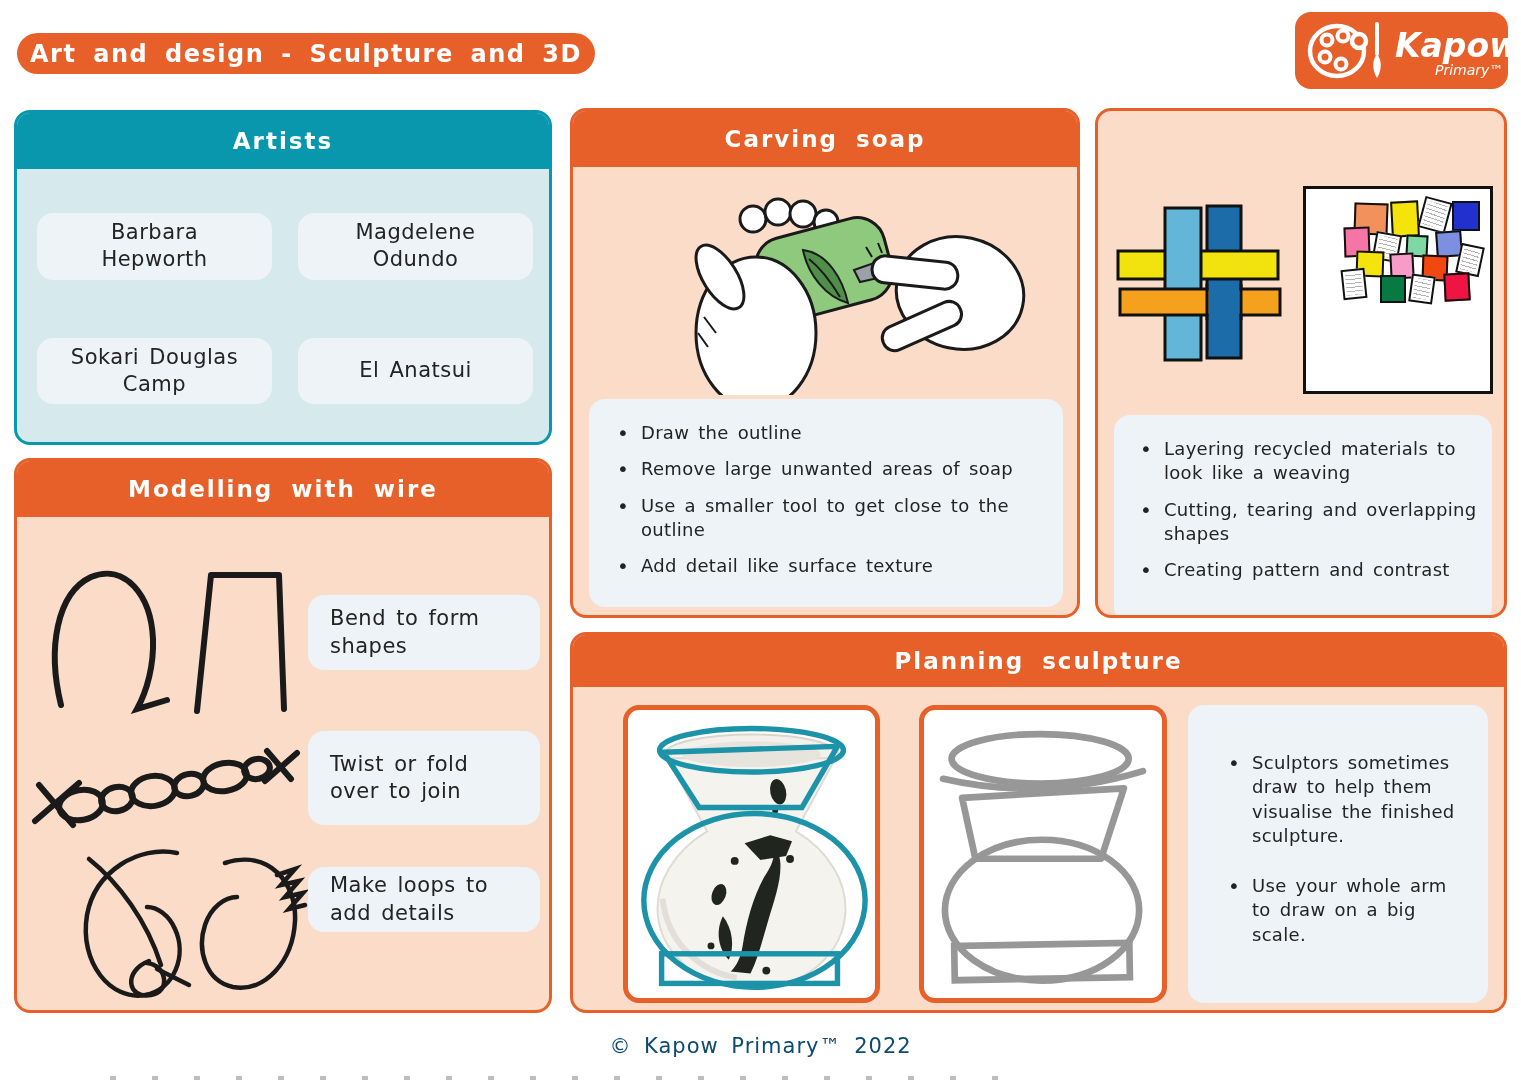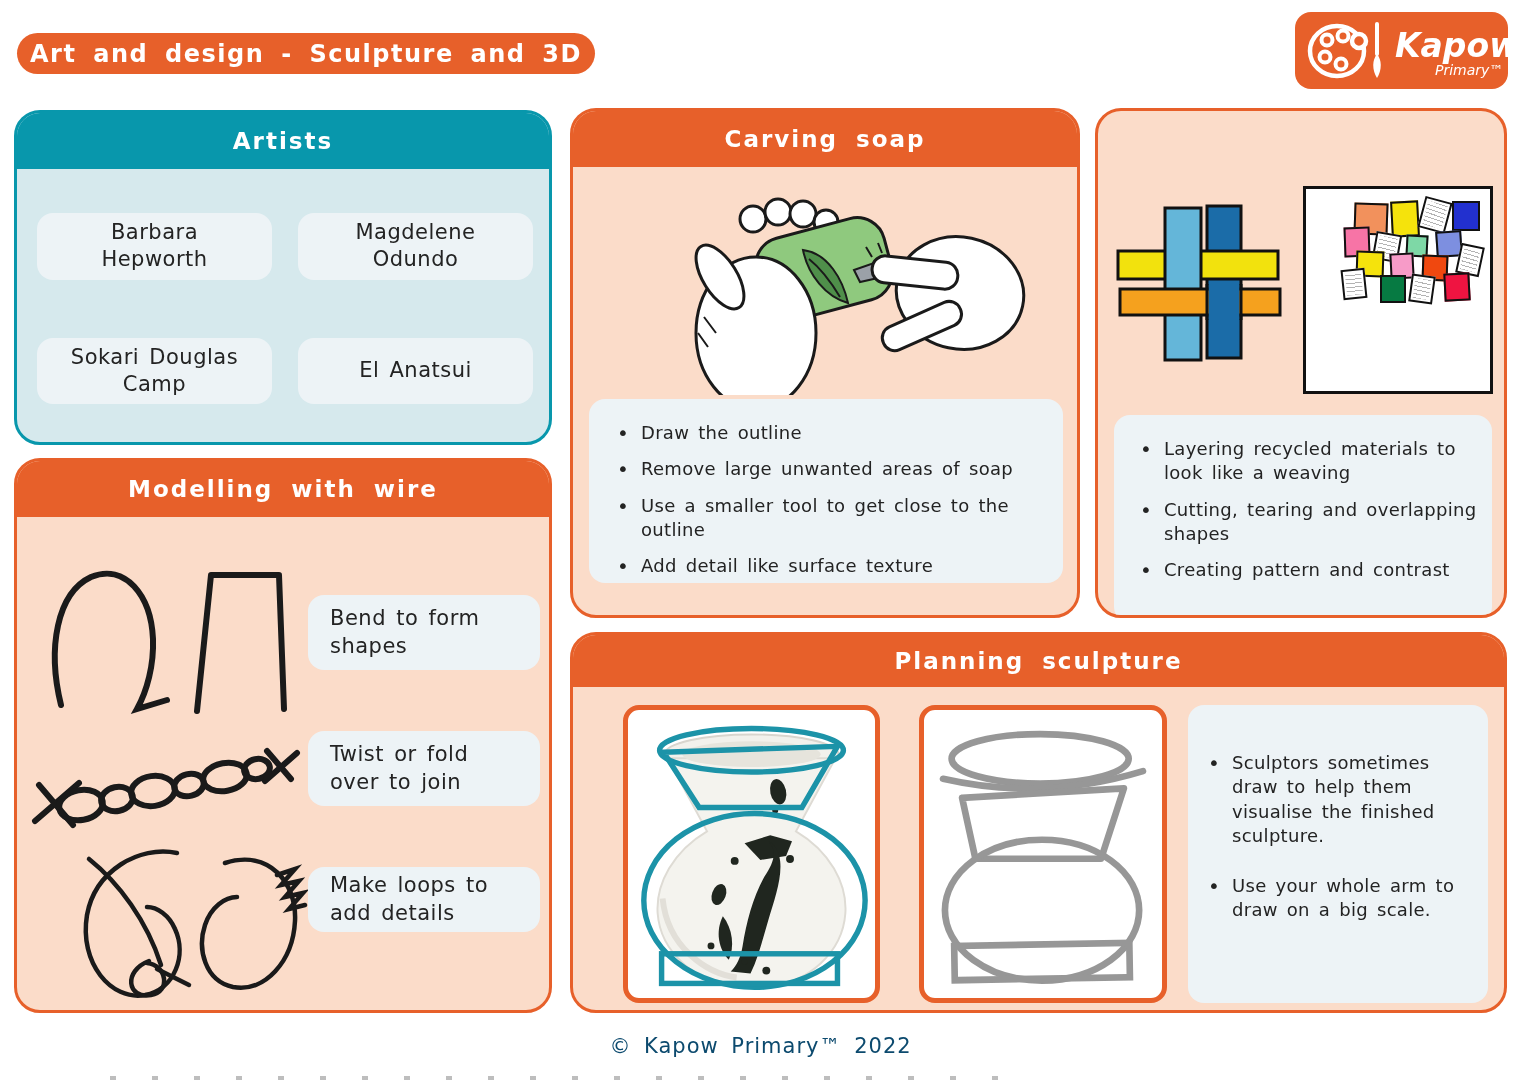--- a/index.html
+++ b/index.html
@@ -12,21 +12,21 @@
   html,body{background:#ffffff}
   body{font-family:"DejaVu Sans",sans-serif;color:var(--ink)}
   .stage{position:relative;width:1521px;height:1080px;background:#fff;overflow:hidden}
 
   .title-pill{position:absolute;left:17px;top:33px;width:578px;height:41px;background:var(--orange);
     border-radius:22px;display:flex;align-items:center;justify-content:center;color:#fff;
     font-weight:bold;font-size:24px;letter-spacing:1.5px;word-spacing:7px}
 
   .logo{position:absolute;left:1295px;top:12px;width:213px;height:77px}
 
-  .panel{position:absolute;border-radius:26px;overflow:hidden;border:3px solid}
+  .panel{position:absolute;border-radius:16px;overflow:hidden;border:3px solid}
   .t-orange{border-color:var(--orange);background:var(--peach)}
   .t-teal{border-color:var(--teal);background:var(--teal_body)}
   .p-head{height:56px;display:flex;align-items:center;justify-content:center;color:#fff;
     font-weight:bold;font-size:23px;letter-spacing:2px;word-spacing:8px}
   .t-orange .p-head{background:var(--orange)}
   .t-teal .p-head{background:var(--teal)}
 
   .card{position:absolute;background:var(--card);border-radius:16px}
   .white-card{position:absolute;background:#fff;border:5px solid var(--orange);border-radius:16px;overflow:hidden}
 
@@ -115,21 +115,21 @@
 
       <polygon points="226,95 246,88 250,103 232,107" fill="#9BA1A8" stroke="#1a1a1a" stroke-width="2"></polygon>
       <path d="M 238 72 l 6 10 M 250 68 l 4 10" stroke="#1a1a1a" stroke-width="2"></path>
 
       <g fill="#fff" stroke="#1a1a1a" stroke-width="3">
         <ellipse cx="332" cy="118" rx="64" ry="56" transform="rotate(12 332 118)"></ellipse>
         <rect x="244" y="84" width="86" height="27" rx="13" transform="rotate(6 287 97)"></rect>
         <rect x="252" y="136" width="84" height="25" rx="12" transform="rotate(-24 300 150)"></rect>
       </g>
     </svg>
-    <div class="card bullets" style="left:16px;top:288px;width:474px;height:184px;padding:22px 15px 10px 20px">
+    <div class="card bullets" style="left:16px;top:288px;width:474px;height:208px;padding:22px 15px 10px 20px">
         <div class="bullet">Draw the outline</div>
         <div class="bullet">Remove large unwanted areas of soap</div>
         <div class="bullet">Use a smaller tool to get close to the outline</div>
         <div class="bullet">Add detail like surface texture</div>
       </div>
   </section>
 
   <section class="panel t-orange" style="left:1095px;top:108px;width:412px;height:510px">
     <svg style="position:absolute;left:12px;top:85px;width:175px;height:180px" viewBox="0 0 175 180">
       <g stroke="#111" stroke-width="3">
@@ -192,21 +192,21 @@
           <path d="M 148 300 C 110 292 66 318 58 362 C 50 410 82 448 116 442 C 146 436 158 402 146 376 C 140 362 128 354 118 354"></path>
           <path d="M 60 306 C 90 330 118 368 132 412"></path>
           <path d="M 120 408 c -26 10 -22 38 2 34 c 20 -3 16 -30 -4 -32"></path>
           <path d="M 128 416 L 160 432"></path>
           <path d="M 196 310 C 240 296 268 330 266 368 C 264 408 236 440 204 434 C 176 428 168 396 176 372 C 182 354 196 344 208 344"></path>
           <path d="M 248 322 l 18 -6 l -14 16 l 18 -4 l -14 16 l 18 -4 l -14 16 l 16 -4"></path>
         </g>
       </g>
     </svg>
     <div class="pill-label" style="left:291px;top:134px;width:232px;height:75px">Bend to form shapes</div>
-    <div class="pill-label" style="left:291px;top:270px;width:232px;height:75px">Twist or fold over to join</div>
+    <div class="pill-label" style="left:291px;top:270px;width:232px;height:94px">Twist or fold over to join</div>
     <div class="pill-label" style="left:291px;top:406px;width:232px;height:65px">Make loops to add details</div>
   </section>
 
   <section class="panel t-orange" style="left:570px;top:632px;width:937px;height:381px">
     <div class="p-head" style="height:52px">Planning sculpture</div>
 
     <div class="white-card" style="left:50px;top:70px;width:257px;height:298px">
       <svg width="247" height="288" viewBox="0 0 250 290">
         <ellipse cx="125" cy="44" rx="88" ry="20" fill="#F2F1EC" stroke="#D8D5CE" stroke-width="2"></ellipse>
         <path d="M 40 48 L 80 122 C 46 142 28 175 30 205 C 33 247 72 274 102 278 L 148 278
@@ -243,21 +243,21 @@
         <g fill="none" stroke="var(--pencil)" stroke-width="7" stroke-linecap="round" opacity="0.9">
           <ellipse cx="122" cy="45" rx="93" ry="26"></ellipse>
           <path d="M 20 66 Q 125 90 230 58"></path>
           <path d="M 40 86 L 210 76 L 186 150 L 54 150 Z" stroke-linejoin="round"></path>
           <ellipse cx="124" cy="204" rx="102" ry="74"></ellipse>
           <rect x="32" y="240" width="184" height="36" transform="rotate(-1 124 258)"></rect>
         </g>
       </svg>
     </div>
 
-    <div class="card bullets loose" style="left:615px;top:70px;width:300px;height:298px;padding:46px 15px 8px 12px">
+    <div class="card bullets loose" style="left:615px;top:70px;width:300px;height:298px;padding:46px 15px 8px 32px">
         <div class="bullet">Sculptors sometimes draw to help them visualise the finished sculpture.</div>
         <div class="bullet">Use your whole arm to draw on a big scale.</div>
       </div>
   </section>
 
   <div class="footer">© Kapow Primary™ 2022</div>
   <div class="crop-marks"></div>
 </div>
 
 </body></html>

